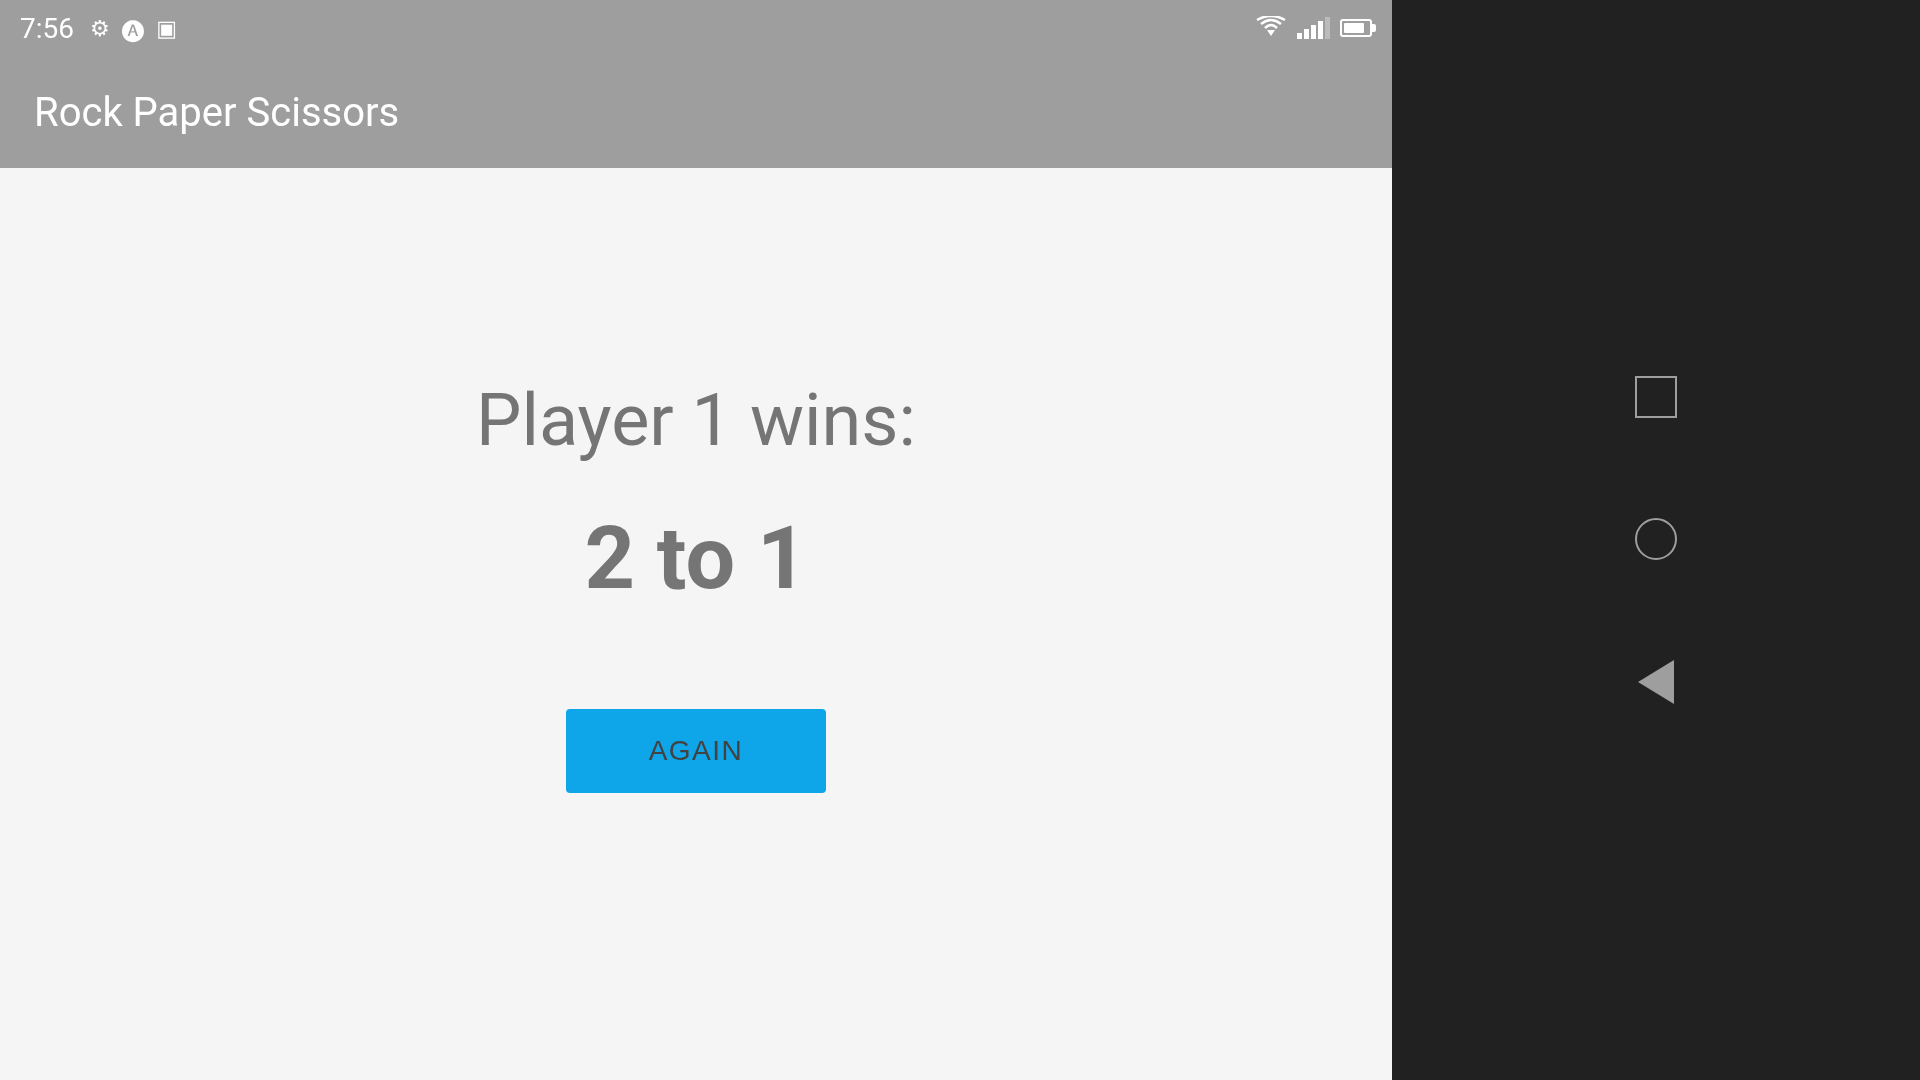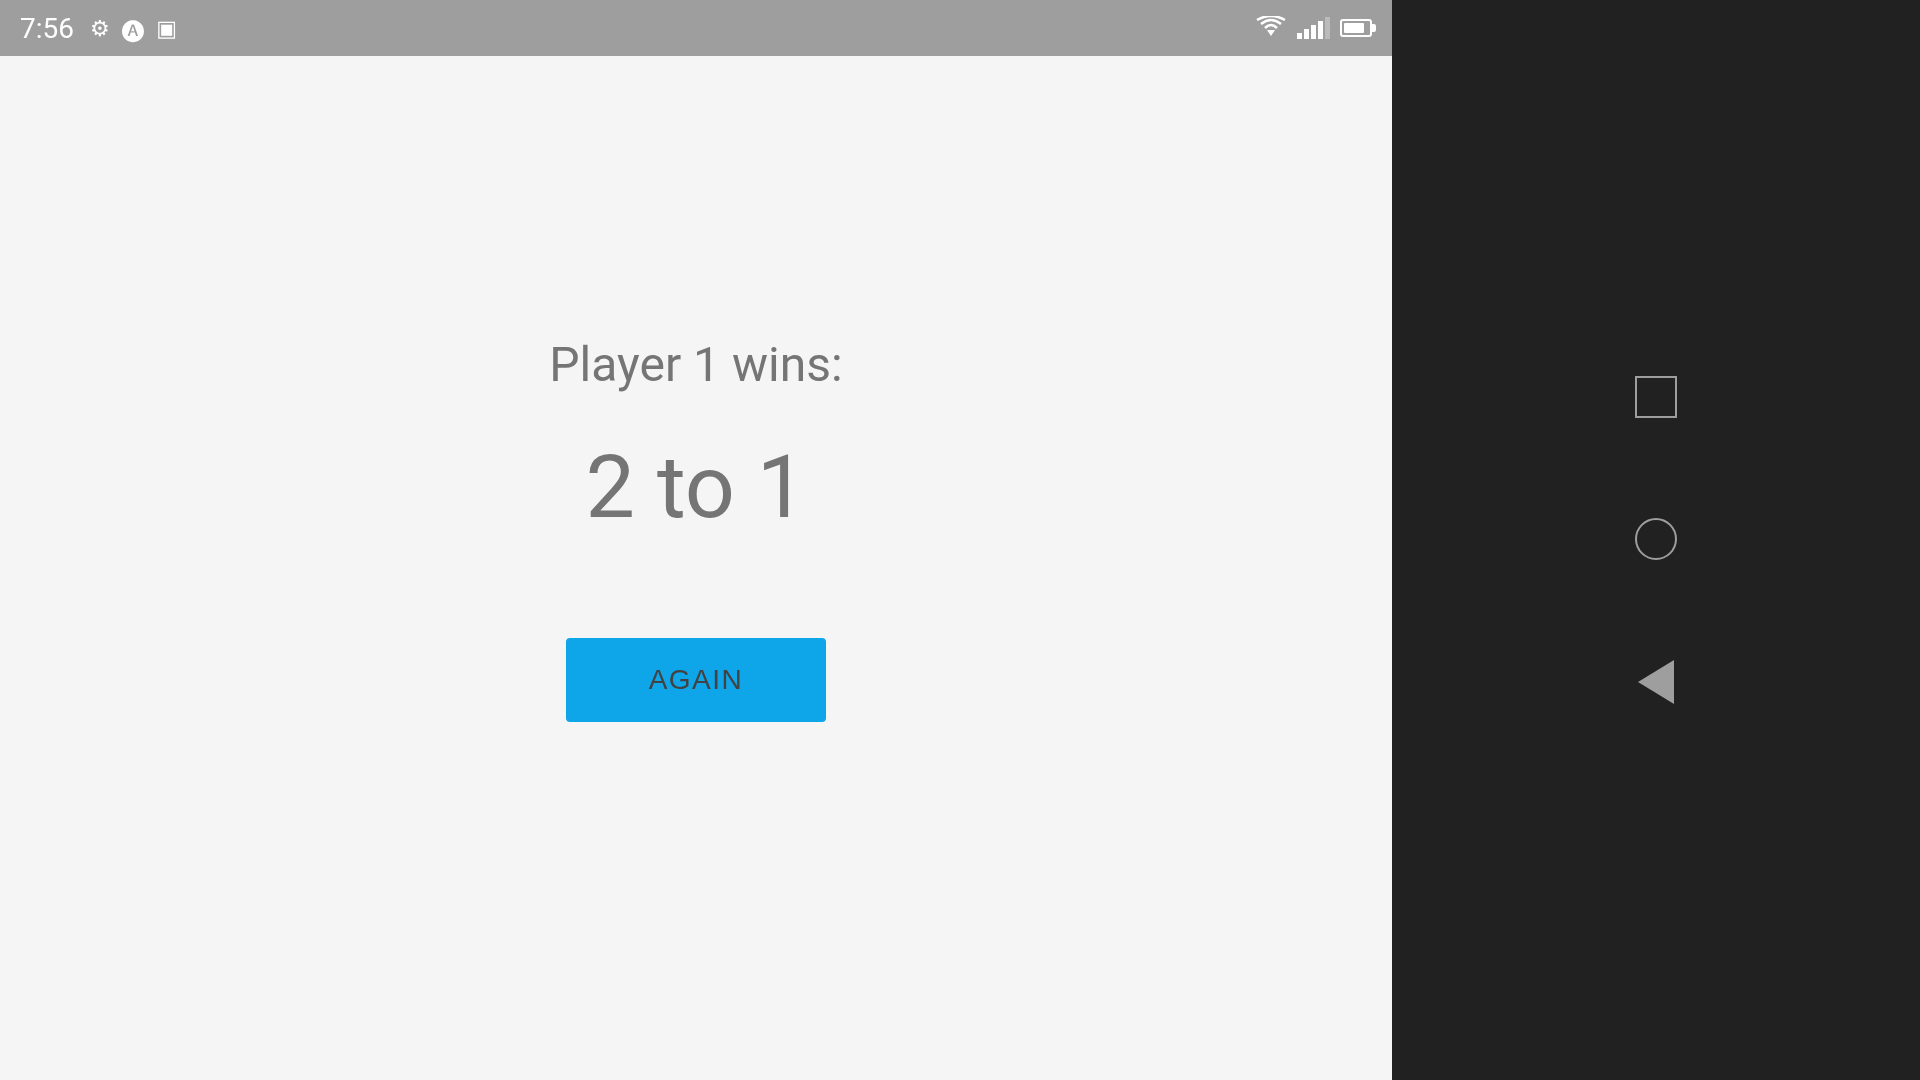--- a/index.html
+++ b/index.html
@@ -134,31 +134,31 @@
       display: flex;
       flex-direction: column;
       align-items: center;
       justify-content: center;
       background: #f5f5f5;
       padding-bottom: 80px;
     }
 
     .result-text {
       color: #757575;
-      font-size: 48px;
+      font-size: 72px;
       font-weight: 400;
       text-align: left;
       line-height: 1.25;
       margin-bottom: 40px;
     }
 
     .score-text {
       color: #757575;
       font-size: 88px;
-      font-weight: 400;
+      font-weight: 700;
       text-align: right;
       margin-bottom: 100px;
     }
 
     .again-button {
       width: 260px;
       height: 84px;
       background: #0ea5e9;
       border: none;
       border-radius: 4px;
@@ -249,20 +249,23 @@
         <div class="signal-bar" style="height:18px;"></div>
         <div class="signal-bar" style="height:22px; opacity:0.3;"></div>
       </div>
 
       <div class="battery-icon">
         <div class="battery-fill"></div>
       </div>
     </div>
   </div>
 
+  <div class="app-bar">
+    <span class="app-title">Rock Paper Scissors</span>
+  </div>
 
   <div class="main-content">
     <div class="result-text">
       <span>Player 1 wins:</span><br>
     </div>
     <div class="score-text">2 to 1</div>
     <button class="again-button">
       <span class="again-button-label">AGAIN</span>
     </button>
   </div>

